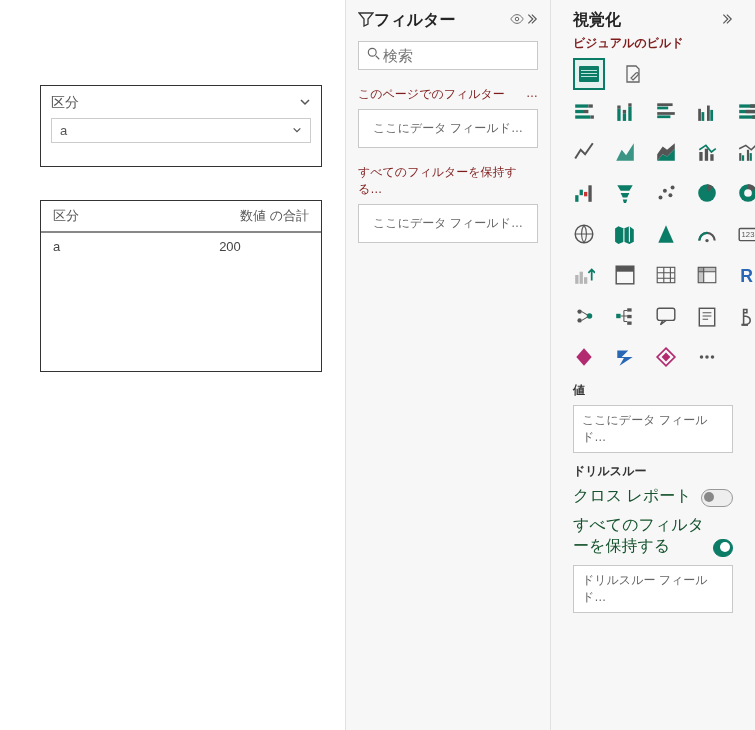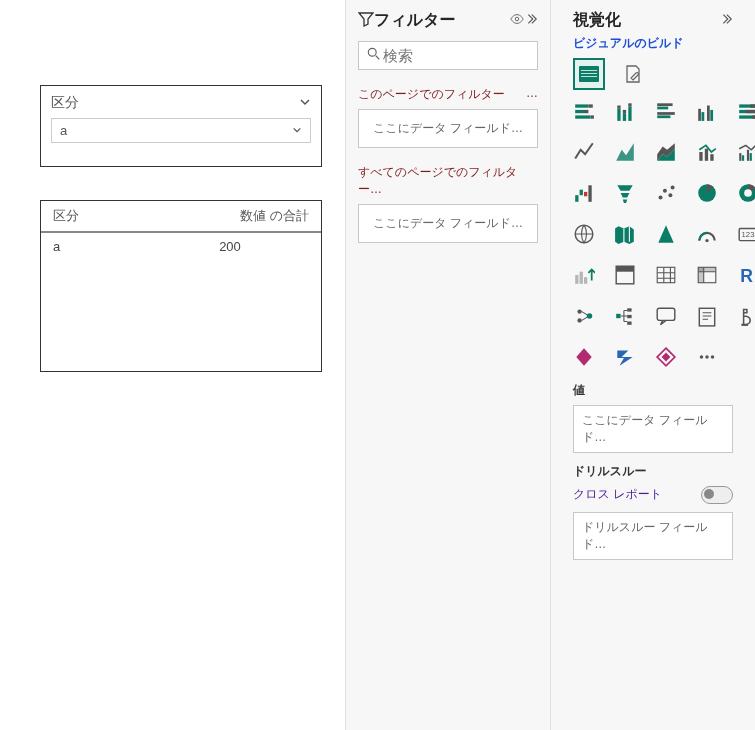--- a/index.html
+++ b/index.html
@@ -20,30 +20,30 @@
 .filters{width:180px;padding:10px 12px}
 .panel-head{display:flex;align-items:center;gap:0;margin-bottom:10px}
 .panel-head .title{font-size:16px;font-weight:600;flex:1}
 .panel-head .ico{color:#555}
 .search{display:flex;align-items:center;border:1px solid #c8c8c8;background:#fff;padding:4px 8px;margin-bottom:16px}
 .search input{border:0;outline:0;font-size:15px;flex:1;background:transparent}
 .flt-label{font-size:12px;color:#7f1d1d;margin-bottom:6px;display:flex;justify-content:space-between}
 .dropzone{border:1px solid #c8c8c8;background:#fff;padding:10px 8px;font-size:12px;color:#666;margin-bottom:16px;text-align:center}
 .viz{width:160px;padding:10px 22px}
 .viz .panel-head{margin-bottom:4px}
-.sub{font-size:12px;font-weight:600;color:#1d4ed8;margin-bottom:6px}
+.sub{font-size:12px;font-weight:600;color:#7f1d1d;margin-bottom:6px}
 .tabs{display:flex;gap:12px;margin-bottom:10px}
 .tab{width:28px;height:28px;display:flex;align-items:center;justify-content:center;border:2px solid transparent}
 .tab.active{background:#e6f2ef;border-color:#0b7c66}
 .vgrid{display:grid;grid-template-columns:repeat(6,22px);grid-auto-rows:22px;gap:19px;margin-bottom:14px}
 .vg{width:22px;height:22px;display:flex;align-items:center;justify-content:center;cursor:pointer}
 .vg svg{width:22px;height:22px}
 .section-label{font-size:12px;font-weight:600;color:#333;margin:8px 0 6px}
 .dz2{border:1px solid #c8c8c8;background:#fff;padding:6px 8px;font-size:12px;color:#666;margin-bottom:10px}
-.toggle-row{display:flex;justify-content:space-between;align-items:flex-start;font-size:12px;color:#4c1d95;margin-bottom:8px}
+.toggle-row{display:flex;justify-content:space-between;align-items:flex-end;font-size:16px;color:#14532d;margin-bottom:8px}
 .toggle{width:30px;height:16px;border-radius:10px;border:1px solid #999;background:#eee;position:relative}
 .toggle .knob{position:absolute;width:10px;height:10px;border-radius:50%;background:#888;top:2px;left:2px}
 .toggle.on{background:#0b7c66;border-color:#0b7c66}
 .toggle.on .knob{background:#fff;left:auto;right:2px}
 </style>
 </head>
 <body>
 
 <div class="app">
   <div class="canvas">
@@ -99,21 +99,21 @@
             <path d="M10 10l4 4" stroke="#666" stroke-width="1.3"></path>
           </svg></span>
       <input placeholder="検索" style="">
     </div>
     <div class="flt-label">
       <span>このページでのフィルター</span>
       <span>…</span>
     </div>
     <div class="dropzone">ここにデータ フィールド…</div>
     <div class="flt-label">
-      <span>すべてのページでのフィルター…</span>
+      <span>すべてのフィルターを保持する…</span>
     </div>
     <div class="dropzone">ここにデータ フィールド…</div>
   </div>
 
   <div class="panel viz">
     <div class="panel-head">
       <span class="title">視覚化</span>
       <span class="ico"><svg width="14" height="14" viewBox="0 0 16 16">
             <path d="M5 3l5 5-5 5M9 3l5 5-5 5" fill="none" stroke="#555" stroke-width="1.3"></path>
           </svg></span>
@@ -414,15 +414,21 @@
       </div>
     <div class="section-label">値</div>
     <div class="dz2">ここにデータ フィールド…</div>
     <div class="section-label">ドリルスルー</div>
     <div class="toggle-row">
       <span>クロス レポート</span>
       <div class="toggle">
           <div class="knob"></div>
         </div>
     </div>
+    <div class="toggle-row">
+      <span>すべてのフィルターを保持する</span>
+      <div class="toggle on">
+          <div class="knob"></div>
+        </div>
+    </div>
     <div class="dz2">ドリルスルー フィールド…</div>
   </div>
 </div>
 
 </body></html>

